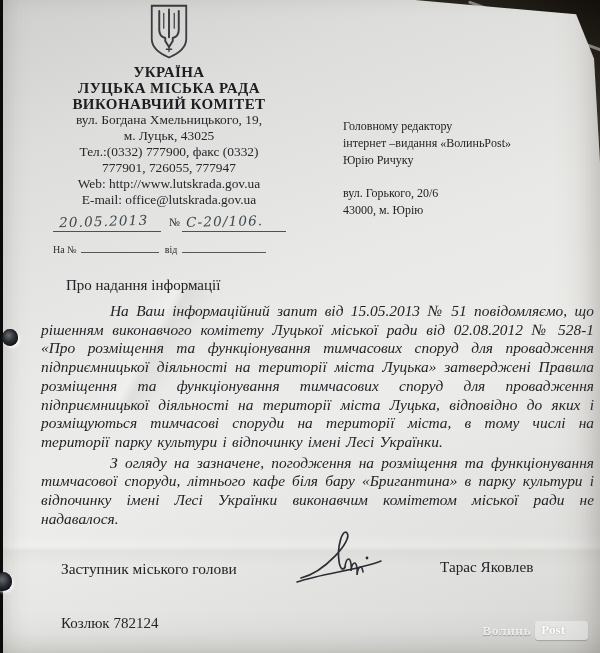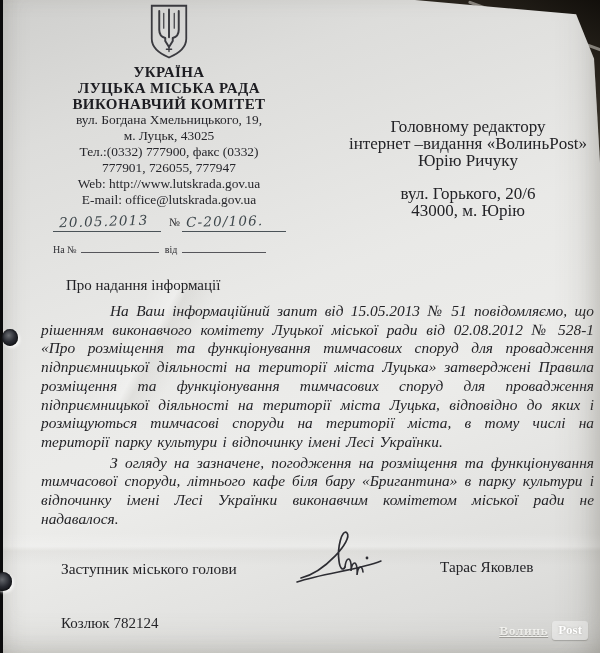--- a/index.html
+++ b/index.html
@@ -66,21 +66,21 @@
   .u-num{display:inline-block;border-bottom:1.3px solid #4a5257;padding:0 14px 1px 4px;min-width:86px;}
   .num-sign{font-size:11.5px;color:#2a2a2e;font-style:normal;margin:0 2px 0 8px;}
   .ref-line{
     margin-top:7px;font-size:10px;color:#2e2e33;text-align:left;white-space:nowrap;
   }
   .blank{display:inline-block;border-bottom:1px solid #55555a;height:10px;vertical-align:baseline;}
   .blank-1{width:78px;margin:0 6px 0 4px;}
   .blank-2{width:84px;margin-left:5px;}
 
   
-  .recipient{position:absolute;left:340px;top:118px;width:250px;font-size:17px;line-height:17px;text-align:center;}
+  .recipient{position:absolute;left:340px;top:118px;width:250px;font-size:12px;line-height:17px;}
   .recipient .gap{height:16px;}
 
   
   .subject{position:absolute;left:63px;top:277px;font-size:15px;}
   .body-text{
     position:absolute;left:38px;top:302px;width:553px;
     font-size:15.4px;line-height:18.7px;text-align:justify;word-spacing:1.5px;
   }
   .body-text p{margin:0;text-indent:69px;font-style:italic;}
   .body-text p + p{margin-top:2px;}
@@ -91,26 +91,26 @@
   .sig-scribble{position:absolute;left:290px;top:526px;}
   .executor{position:absolute;left:58px;top:615px;font-size:15px;}
 
   
   .watermark{
     position:absolute;right:12px;bottom:13px;display:flex;align-items:center;gap:4px;
     font-family:"Liberation Serif",serif;
   }
   .wm-volyn{
     font-size:13.5px;font-weight:bold;letter-spacing:.5px;
-    color:rgba(250,250,246,.82);text-shadow:0 1px 1px rgba(90,88,82,.45);text-decoration:underline;
+    color:rgba(250,250,246,.82);text-shadow:0 1px 1px rgba(90,88,82,.45);
   }
   .wm-post{
     font-size:13px;font-weight:bold;color:#ffffff;
     background:rgba(255,255,255,.38);
-    padding:1px 6px 2px 6px;border-radius:3px;
+    padding:1px 23px 2px 6px;border-radius:3px;
     text-shadow:0 0 2px rgba(130,128,120,.6);
     box-shadow:0 1px 1px rgba(90,88,82,.35);
   }
 </style>
 </head>
 <body>
 
 <div class="backdrop"></div>
 <div class="stack-edge"></div>
 

